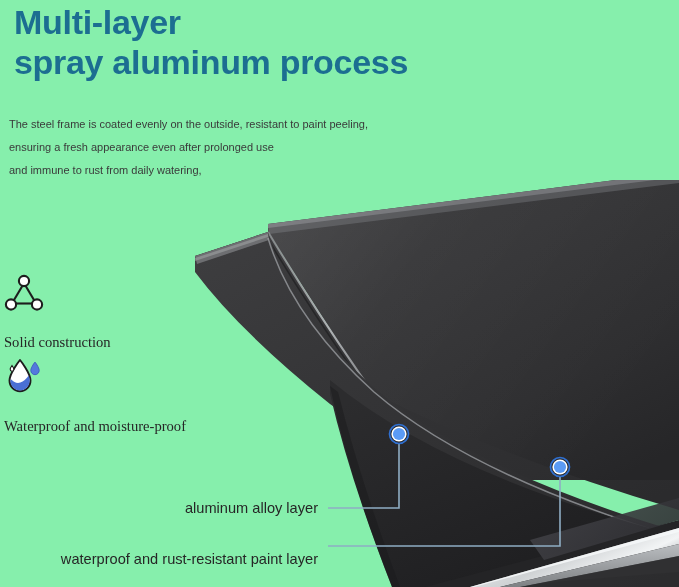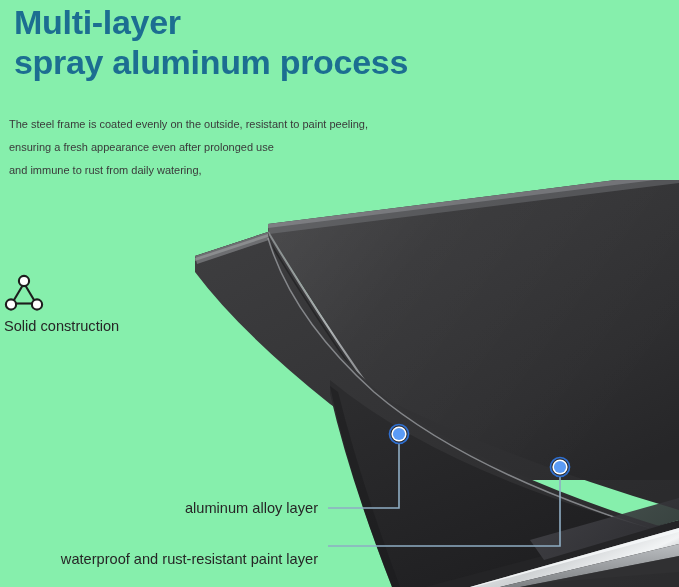--- a/index.html
+++ b/index.html
@@ -72,21 +72,22 @@
   .feature .ficon {
     width: 40px;
     height: 42px;
     display: block;
   }
   .feature .flabel {
     color: #262626;
     font-size: 14.6px;
     line-height: 18px;
     white-space: nowrap;
-    margin-top: 3px;
+    margin-top: 19px;
+    font-family: Liberation Serif, serif;
   }
 
   
   .callout-label {
     position: absolute;
     color: #262626;
     font-size: 14.6px;
     line-height: 18px;
     white-space: nowrap;
     text-align: right;
@@ -234,20 +235,42 @@
         <line x1="9.5" y1="31.5" x2="30.5" y2="31.5" stroke="#1d1d1d" stroke-width="2.1"></line>
 
         <circle cx="20" cy="9" r="5.1" fill="#ffffff" stroke="#1d1d1d" stroke-width="2.1"></circle>
         <circle cx="7" cy="32.5" r="5.1" fill="#ffffff" stroke="#1d1d1d" stroke-width="2.1"></circle>
         <circle cx="33" cy="32.5" r="5.1" fill="#ffffff" stroke="#1d1d1d" stroke-width="2.1"></circle>
       </svg>
     </span>
     <div class="flabel">Solid construction</div>
   </div>
 
+  <div class="feature f2">
+    <span class="ficon">
+      <svg class="ficon" viewBox="0 0 40 42" xmlns="http://www.w3.org/2000/svg">
+
+        <path d="M 16 4 C 16 4 5.5 17 5.5 24.5 C 5.5 30.6 10.2 35.3 16 35.3
+                 C 21.8 35.3 26.5 30.6 26.5 24.5 C 26.5 17 16 4 16 4 Z" fill="#ffffff" stroke="#1d1d1d" stroke-width="1.9" stroke-linejoin="round"></path>
+
+        <path d="M 7.4 23.5 C 10.5 27.2 14.6 27.9 18.6 25.6
+                 C 21.2 24.1 23.1 21.9 24.6 19.6
+                 C 25.4 21.4 25.7 23.1 25.7 24.5
+                 C 25.7 30.1 21.4 34.4 16 34.4
+                 C 10.6 34.4 6.3 30.1 6.3 24.5 C 6.3 24.2 6.8 23.8 7.4 23.5 Z" fill="#4a6fd4"></path>
+
+        <path d="M 31 6 C 31 6 26.8 11.4 26.8 14.4 C 26.8 16.8 28.7 18.7 31 18.7
+                 C 33.3 18.7 35.2 16.8 35.2 14.4 C 35.2 11.4 31 6 31 6 Z" fill="#5478dd" stroke="#3b5cbb" stroke-width="0.9"></path>
+
+        <path d="M 8 9.5 C 8 9.5 6.2 12 6.2 13.3 C 6.2 14.4 7 15.2 8 15.2
+                 C 9 15.2 9.8 14.4 9.8 13.3 C 9.8 12 8 9.5 8 9.5 Z" fill="#ffffff" stroke="#1d1d1d" stroke-width="1.1"></path>
+      </svg>
+    </span>
+    <div class="flabel">Waterproof and moisture-proof</div>
+  </div>
 
   <div class="callout-label c1">aluminum alloy layer</div>
   <div class="callout-label c2">waterproof and rust-resistant paint layer</div>
 
   <div class="overlay">
     <svg width="679" height="587" viewBox="0 0 679 587" xmlns="http://www.w3.org/2000/svg">
 
       <g>
         <path d="M 399 443 L 399 508 L 328 508" fill="none" stroke="#8fadc4" stroke-width="1.6"></path>
       </g>

